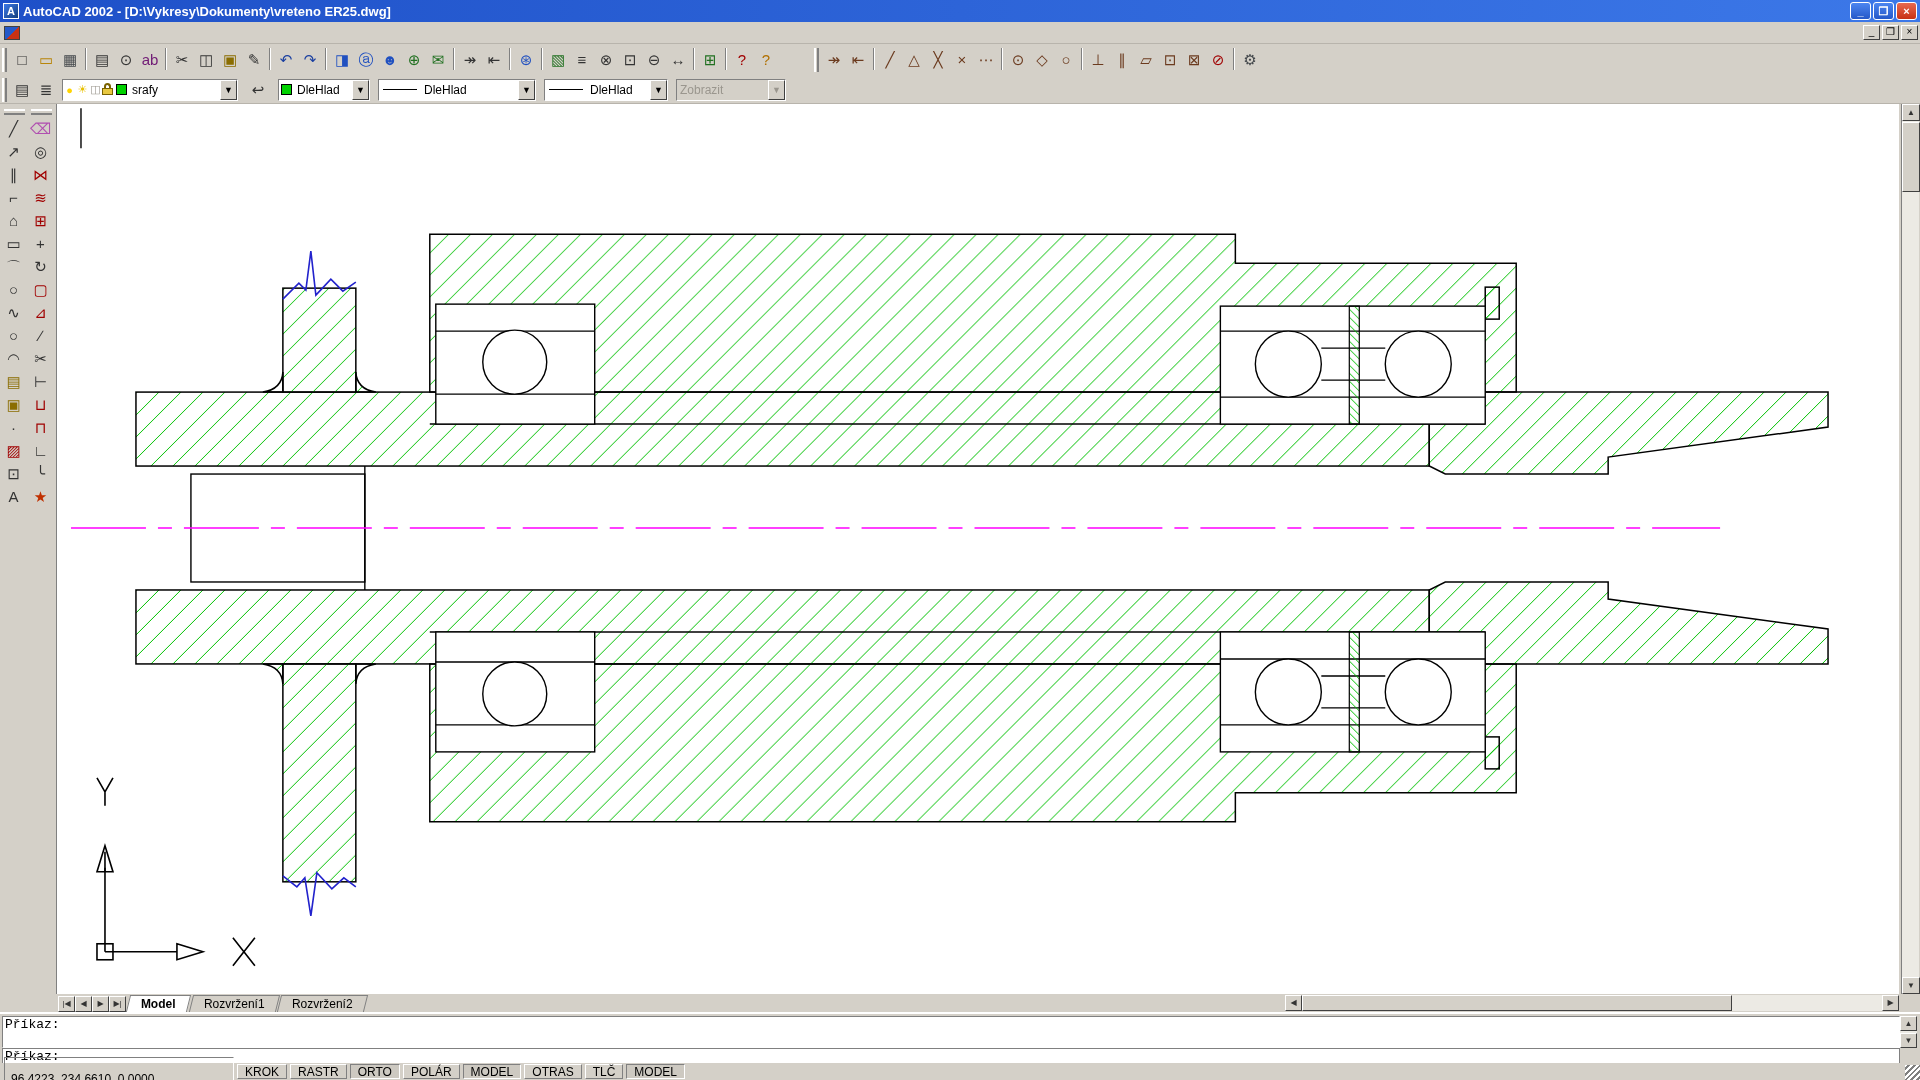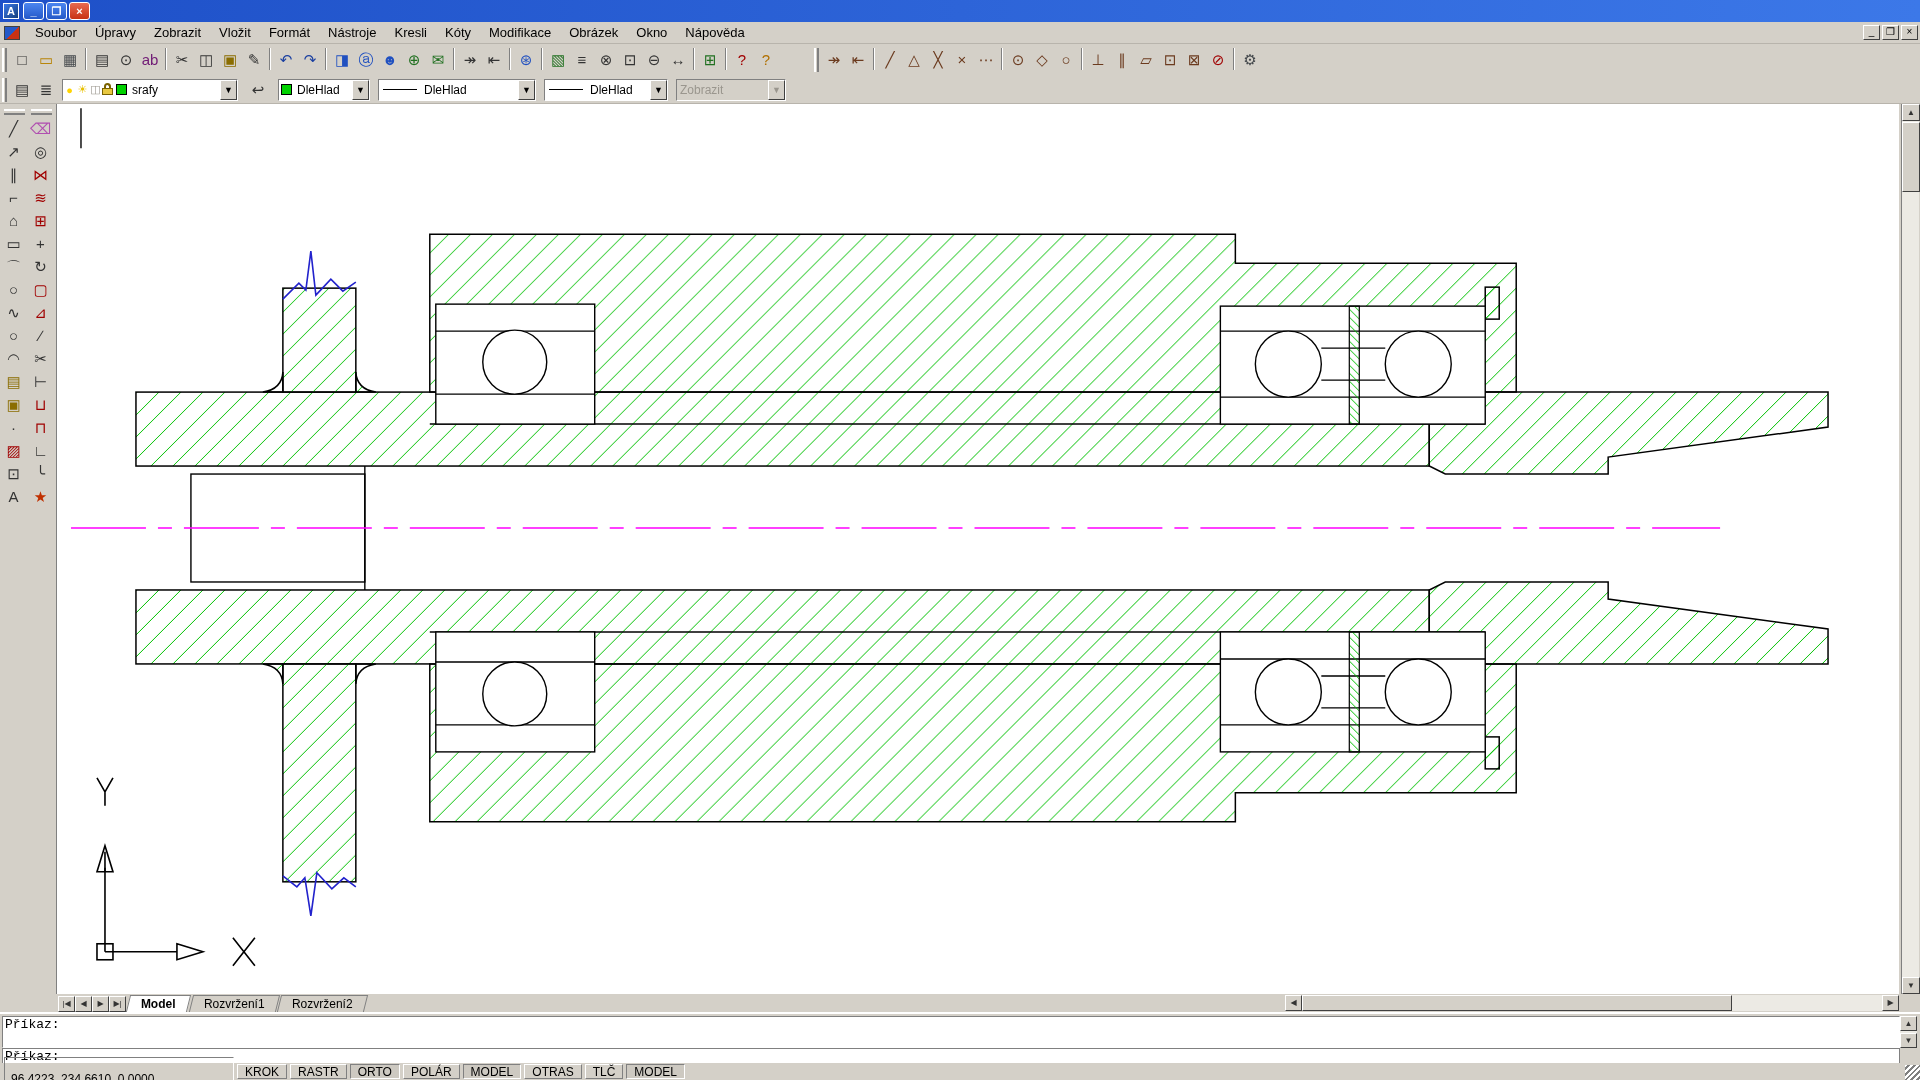--- a/index.html
+++ b/index.html
@@ -105,44 +105,30 @@
   .cl   { fill:none; stroke:var(--dwg-centerline); stroke-width:1.5; stroke-dasharray:75 12 14 12; }
   .brk  { fill:none; stroke:var(--dwg-break); stroke-width:1.6; }
 </style>
 </head>
 <body>
 
 <div class="screen">
 
   <div class="titlebar">
     <div class="appicon">A</div>
+    <div class="title">AutoCAD 2002 - [D:\Vykresy\Dokumenty\vreteno ER25.dwg]</div>
     <div class="capbtns">
       <div class="capbtn">_</div>
       <div class="capbtn">❐</div>
       <div class="capbtn close">×</div>
     </div>
   </div>
 
   <div class="menubar">
     <div class="docicon"></div>
-    <div style="display:flex">
-
-    <span class="menu-item">Soubor</span>
-        <span class="menu-item">Úpravy</span>
-        <span class="menu-item">Zobrazit</span>
-        <span class="menu-item">Vložit</span>
-        <span class="menu-item">Formát</span>
-        <span class="menu-item">Nástroje</span>
-        <span class="menu-item">Kresli</span>
-        <span class="menu-item">Kóty</span>
-        <span class="menu-item">Modifikace</span>
-        <span class="menu-item">Obrázek</span>
-        <span class="menu-item">Okno</span>
-        <span class="menu-item">Nápověda</span>
-      </div>
     <div class="spacer"></div>
     <div class="docbtn">_</div>
     <div class="docbtn">❐</div>
     <div class="docbtn">×</div>
   </div>
 
   <div class="tbrow1">
     <div class="tb-handle"></div>
     <div style="display:flex">
 

